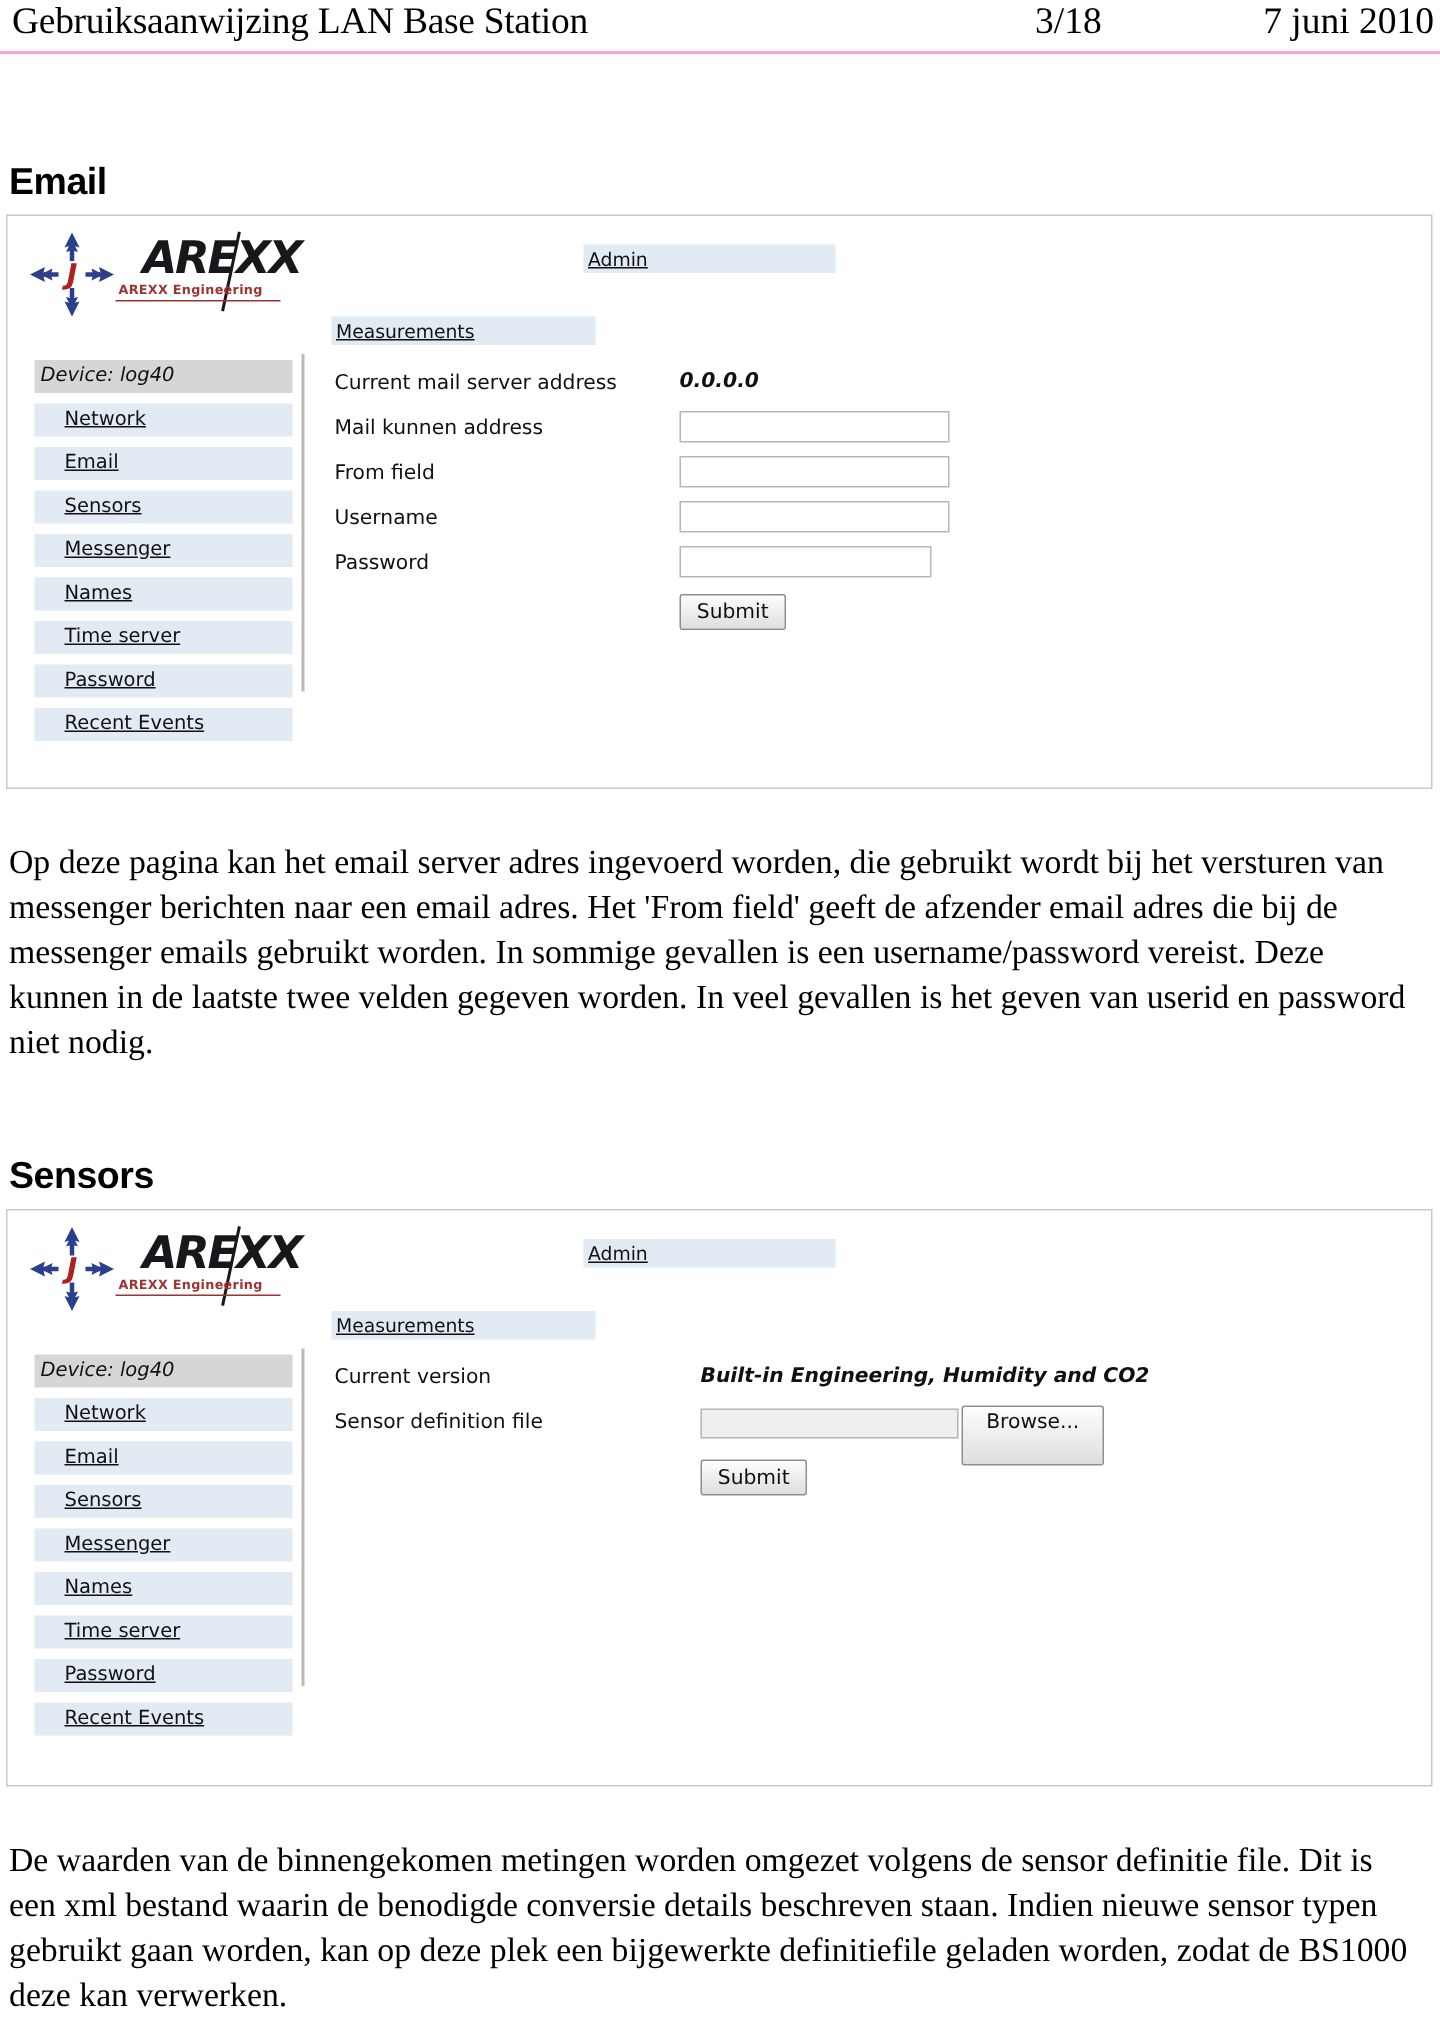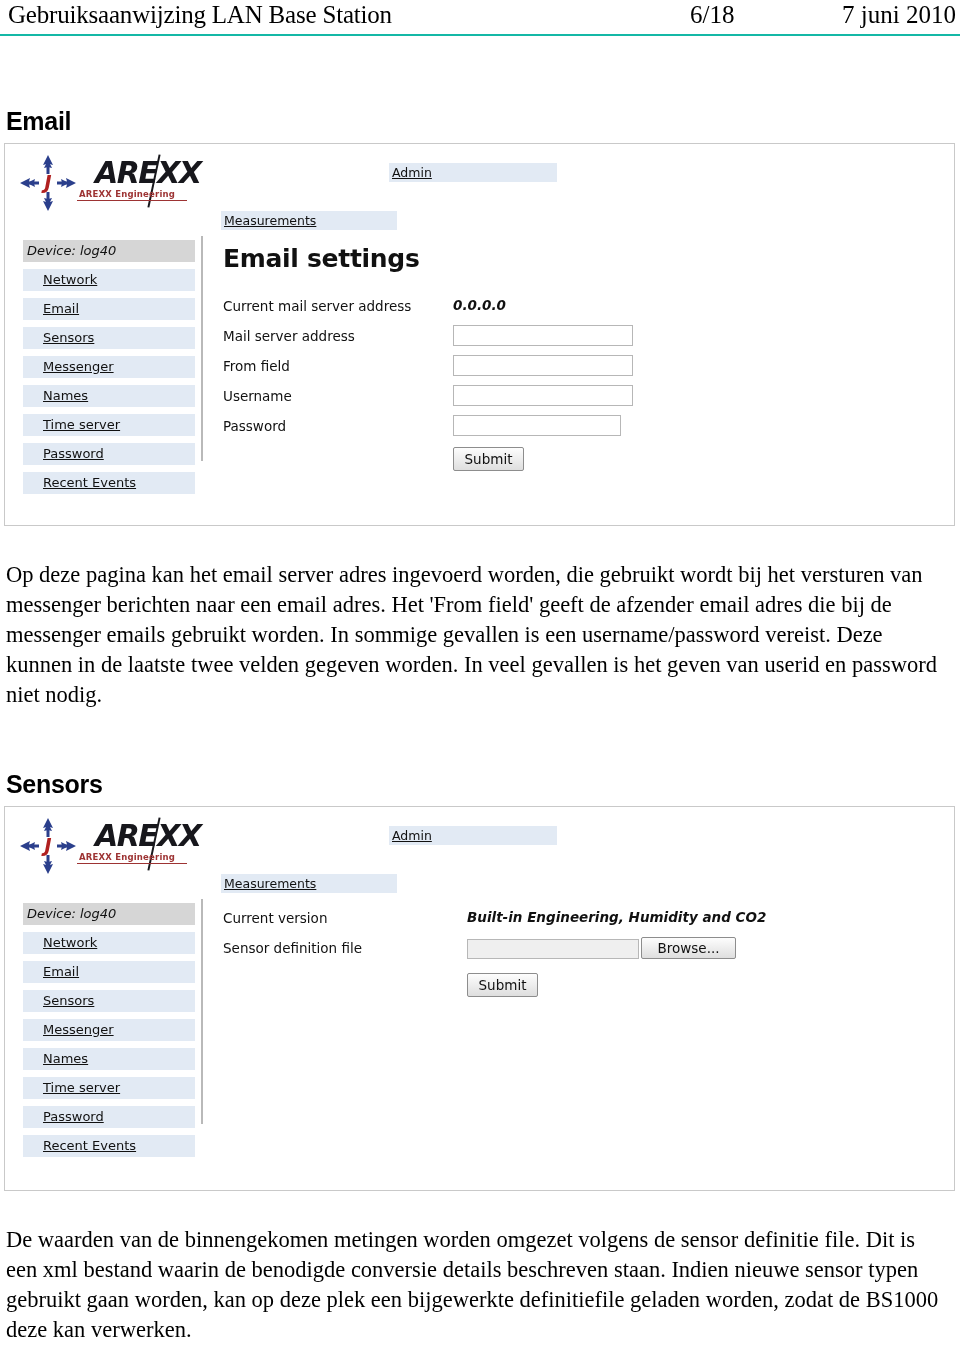--- a/index.html
+++ b/index.html
@@ -15,21 +15,21 @@
     color: #000000;
     overflow: hidden;
   }
 
   
   .page-header {
     position: absolute;
     left: 0; top: 0;
     width: 960px;
     height: 36px;
-    border-bottom: 2px solid #14b8a6;
+    border-bottom: 2px solid #f9a8d4;
     box-sizing: border-box;
   }
   .page-header .hdr-title {
     position: absolute;
     left: 8px; top: 1px;
     font-size: 25px;
     letter-spacing: -0.2px;
     white-space: nowrap;
   }
   .page-header .hdr-page {
@@ -250,21 +250,21 @@
     text-align: center;
     line-height: 22px;
     height: 24px;
   }
 </style>
 </head>
 <body>
 
 <div class="page-header">
   <div class="hdr-title">Gebruiksaanwijzing LAN Base Station</div>
-  <div class="hdr-page">6/18</div>
+  <div class="hdr-page">3/18</div>
   <div class="hdr-date">7 juni 2010</div>
 </div>
 
 <div class="doc-heading" id="heading-email">Email</div>
 
 <div class="screenshot" id="screenshot-email">
 
   <div class="brand-logo">
     <svg class="logo-emblem" viewBox="0 0 58 58">
       <g fill="#2b3f8c">
@@ -303,29 +303,28 @@
     <div class="side-item link"><span>Email</span></div>
     <div class="side-item link"><span>Sensors</span></div>
     <div class="side-item link"><span>Messenger</span></div>
     <div class="side-item link"><span>Names</span></div>
     <div class="side-item link"><span>Time server</span></div>
     <div class="side-item link"><span>Password</span></div>
     <div class="side-item link"><span>Recent Events</span></div>
   </div>
 
   <div class="content">
-    <div class="content-title">Email settings</div>
 
     <div class="form-row">
       <div class="form-label">Current mail server address</div>
       <div class="form-static" style="left:232px;">0.0.0.0</div>
     </div>
 
     <div class="form-row">
-      <div class="form-label">Mail server address</div>
+      <div class="form-label">Mail kunnen address</div>
       <div class="text-input" style="left:232px; top:0; width:180px;"></div>
     </div>
 
     <div class="form-row">
       <div class="form-label">From field</div>
       <div class="text-input" style="left:232px; top:0; width:180px;"></div>
     </div>
 
     <div class="form-row">
       <div class="form-label">Username</div>
@@ -396,21 +395,21 @@
   <div class="content">
 
     <div class="form-row">
       <div class="form-label">Current version</div>
       <div class="form-static" style="left:246px;">Built-in Engineering, Humidity and CO2</div>
     </div>
 
     <div class="form-row" style="height:34px;">
       <div class="form-label">Sensor definition file</div>
       <div class="file-input" style="left:246px; top:2px; width:172px;"></div>
-      <div class="push-button" style="left:420px; top:0; width:95px; height:22px; line-height:20px;">Browse...</div>
+      <div class="push-button" style="left:420px; top:0; width:95px; height:40px; line-height:20px;">Browse...</div>
     </div>
 
     <div class="form-row">
       <div class="push-button" style="left:246px; top:2px; width:71px;">Submit</div>
     </div>
   </div>
 </div>
 
 <div class="doc-paragraph" id="paragraph-sensors">De waarden van de binnengekomen metingen worden omgezet volgens de sensor definitie file. Dit is een xml bestand waarin de benodigde conversie details beschreven staan. Indien nieuwe sensor typen gebruikt gaan worden, kan op deze plek een bijgewerkte definitiefile geladen worden, zodat de BS1000 deze kan verwerken.</div>
 

